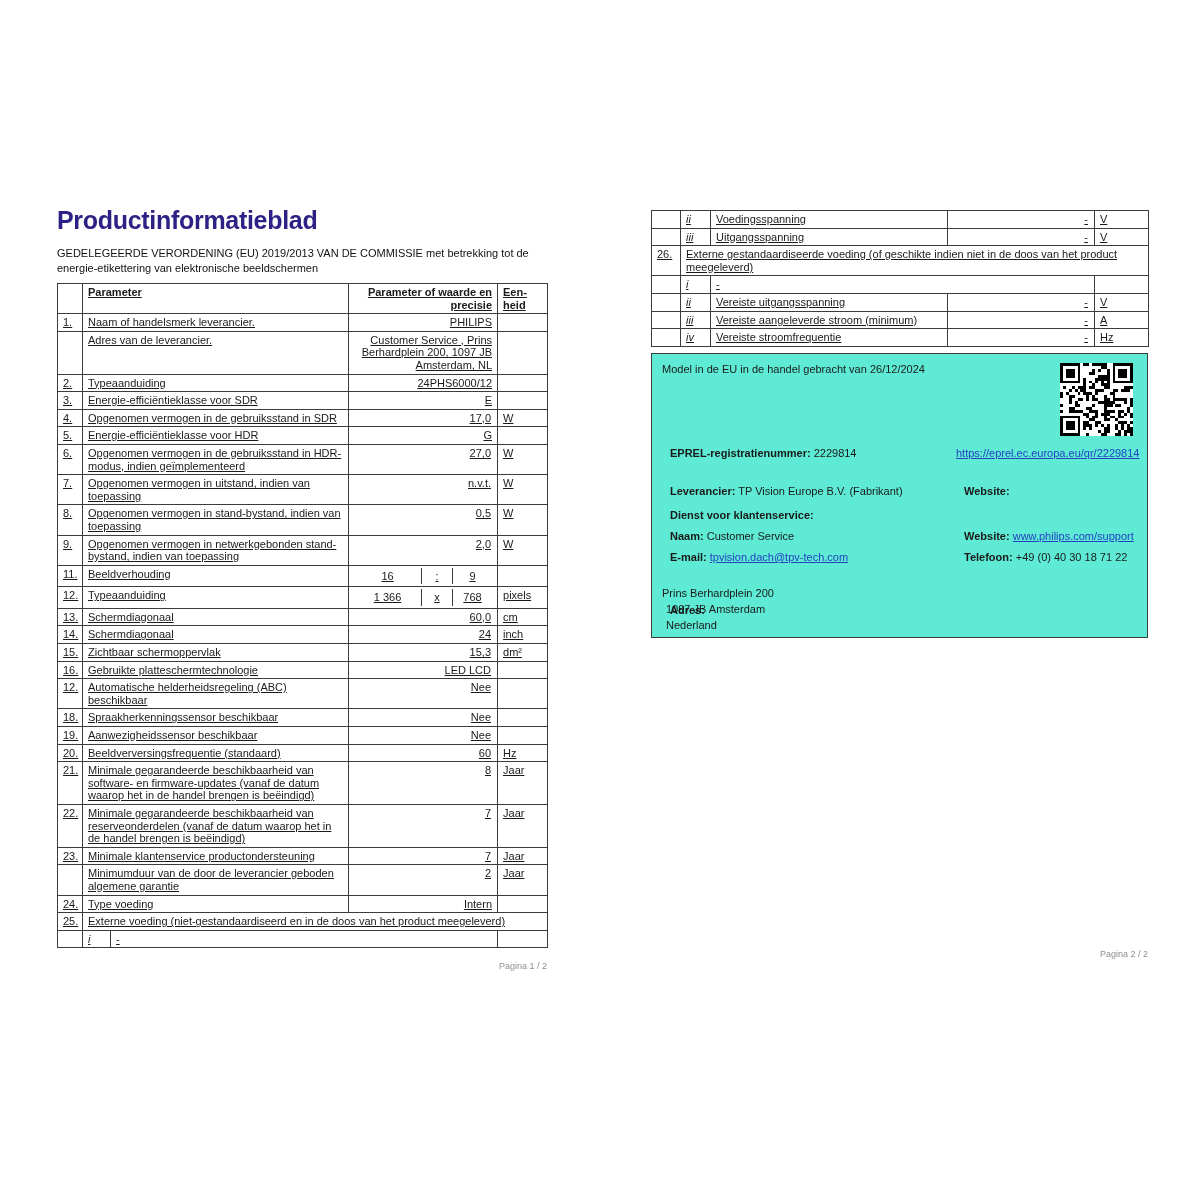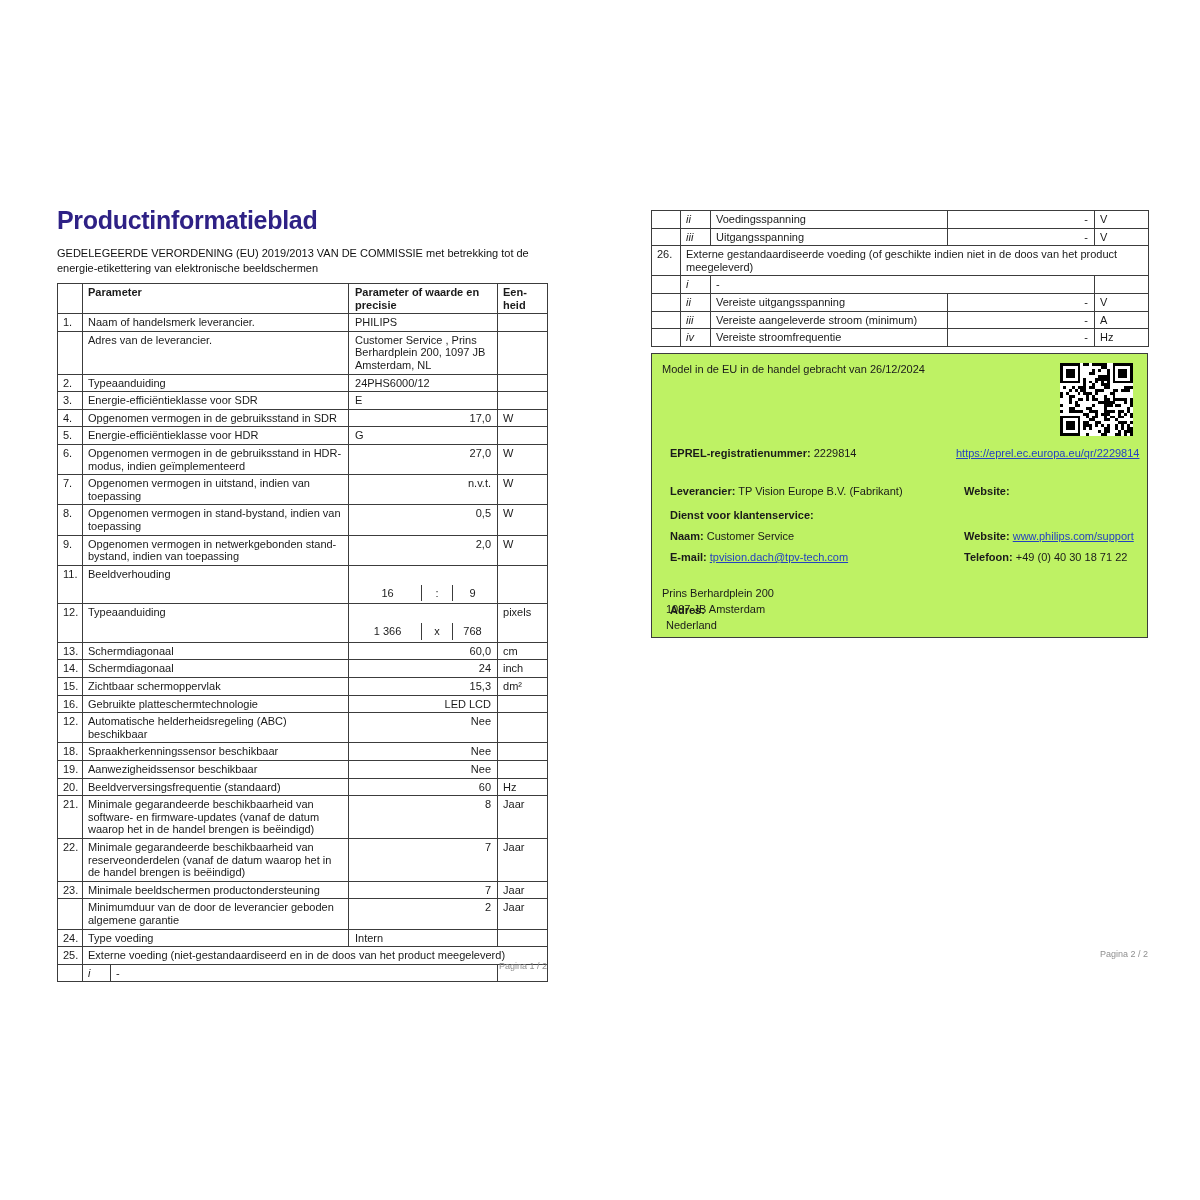--- a/index.html
+++ b/index.html
@@ -15,54 +15,54 @@
     position:absolute;left:57px;top:206px;width:490px;
     font-size:25px;font-weight:bold;color:#2e2185;letter-spacing:-0.3px;
   }
   .p1-subtitle{
     position:absolute;left:57px;top:246px;width:492px;
     font-size:11px;line-height:15px;color:#111;
   }
 
   table.spec{
     border-collapse:collapse;table-layout:fixed;
-    font-size:11px;line-height:12.6px;
+    font-size:11px;line-height:12.6px;text-decoration:underline;
   }
   table.spec td{
     border:1px solid #3c3c3c;vertical-align:top;
     padding:2px 5px;overflow:hidden;
   }
   #table1{position:absolute;left:57px;top:283px;width:490px;}
   #table2{position:absolute;left:651px;top:210px;width:497px;}
 
   td.c-num{padding-left:5px;}
   td.c-roman{font-style:italic;padding-left:6px;}
   td.c-label{}
   td.c-value{}
   td.c-value.right{text-align:right;padding-right:6px;}
-  td.c-value.left{text-align:left;padding-left:6px;}
+  td.c-value.left{text-align:right;padding-left:6px;}
   td.c-unit{padding-left:6px;}
   td.hdr{font-weight:bold;}
   td.c-split{padding:0;}
-  .splitwrap{display:flex;align-items:stretch;height:100%;margin-top:17px;}
+  .splitwrap{display:flex;align-items:stretch;height:100%;}
   .splitwrap span{display:block;padding:2px 2px;text-align:center;}
   .splitwrap .s1{flex:0 0 63px;}
   .splitwrap .sep{flex:0 0 26px;border-left:1px solid #3c3c3c;border-right:1px solid #3c3c3c;}
   .splitwrap .s2{flex:1;}
 
   .page-footer{
     position:absolute;font-size:9px;color:#8f8f8f;text-align:right;
   }
   #footer1{left:57px;top:961px;width:490px;}
   #footer2{left:651px;top:949px;width:497px;}
 
   
   .infobox{
     position:absolute;left:651px;top:353px;width:497px;height:285px;
-    border:1px solid #3c3c3c;box-sizing:border-box;background:#bef264;
+    border:1px solid #3c3c3c;box-sizing:border-box;background:#5eead4;
     font-size:11px;line-height:15px;
   }
   .infobox .line{position:absolute;white-space:nowrap;}
   .infobox .b{font-weight:bold;padding-left:8px;}
   a.lnk{color:#2442c0;text-decoration:underline;cursor:pointer;}
   .wrap-link{white-space:normal !important;word-break:break-all;max-width:186px;display:inline-block;}
 
   .qr{position:absolute;top:9px;right:14px;width:73px;height:73px;}
   .qr svg{width:73px;height:73px;shape-rendering:crispEdges;}
 
@@ -230,21 +230,21 @@
           <td class="c-unit">Jaar</td>
         </tr>
         <tr>
           <td class="c-num">22.</td>
           <td class="c-label" colspan="2">Minimale gegarandeerde beschikbaarheid van reserveonderdelen (vanaf de datum waarop het in de handel brengen is beëindigd)</td>
           <td class="c-value right">7</td>
           <td class="c-unit">Jaar</td>
         </tr>
         <tr>
           <td class="c-num">23.</td>
-          <td class="c-label" colspan="2">Minimale beeldschermen productondersteuning</td>
+          <td class="c-label" colspan="2">Minimale klantenservice productondersteuning</td>
           <td class="c-value right">7</td>
           <td class="c-unit">Jaar</td>
         </tr>
         <tr>
           <td class="c-num"></td>
           <td class="c-label" colspan="2">Minimumduur van de door de leverancier geboden algemene garantie</td>
           <td class="c-value right">2</td>
           <td class="c-unit">Jaar</td>
         </tr>
         <tr>

